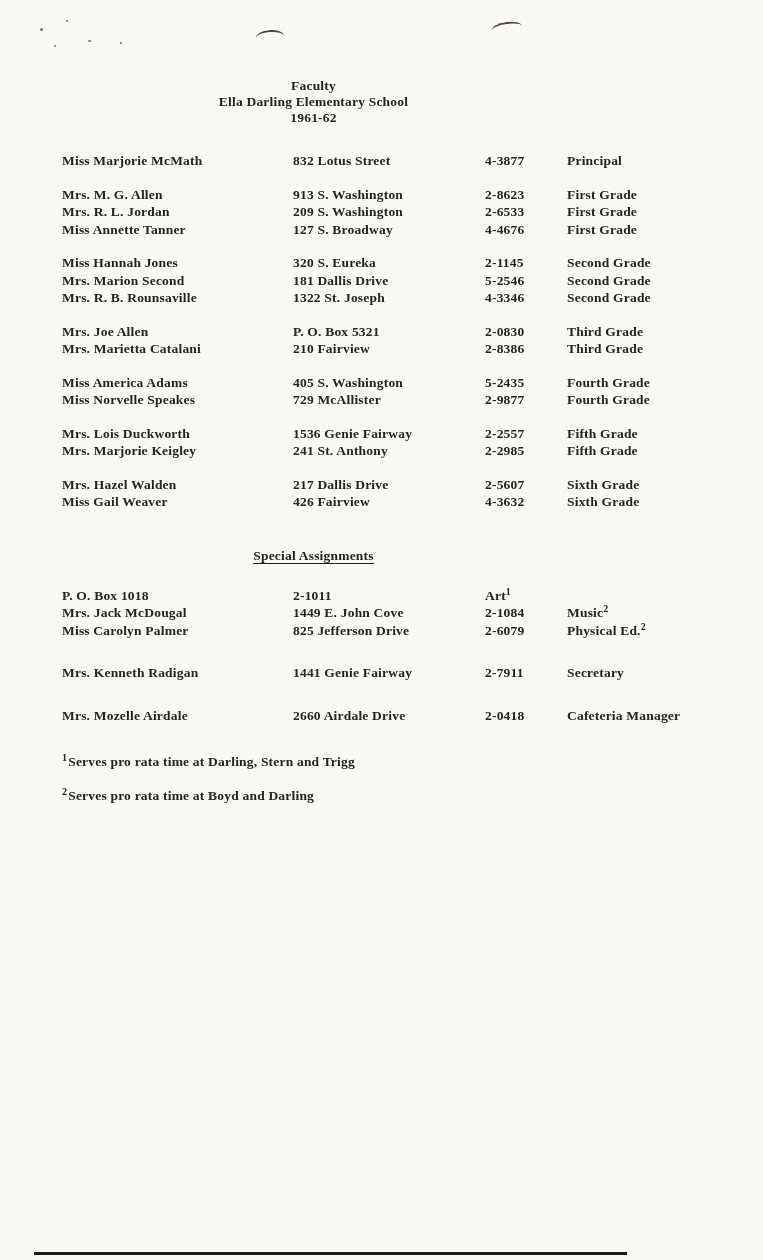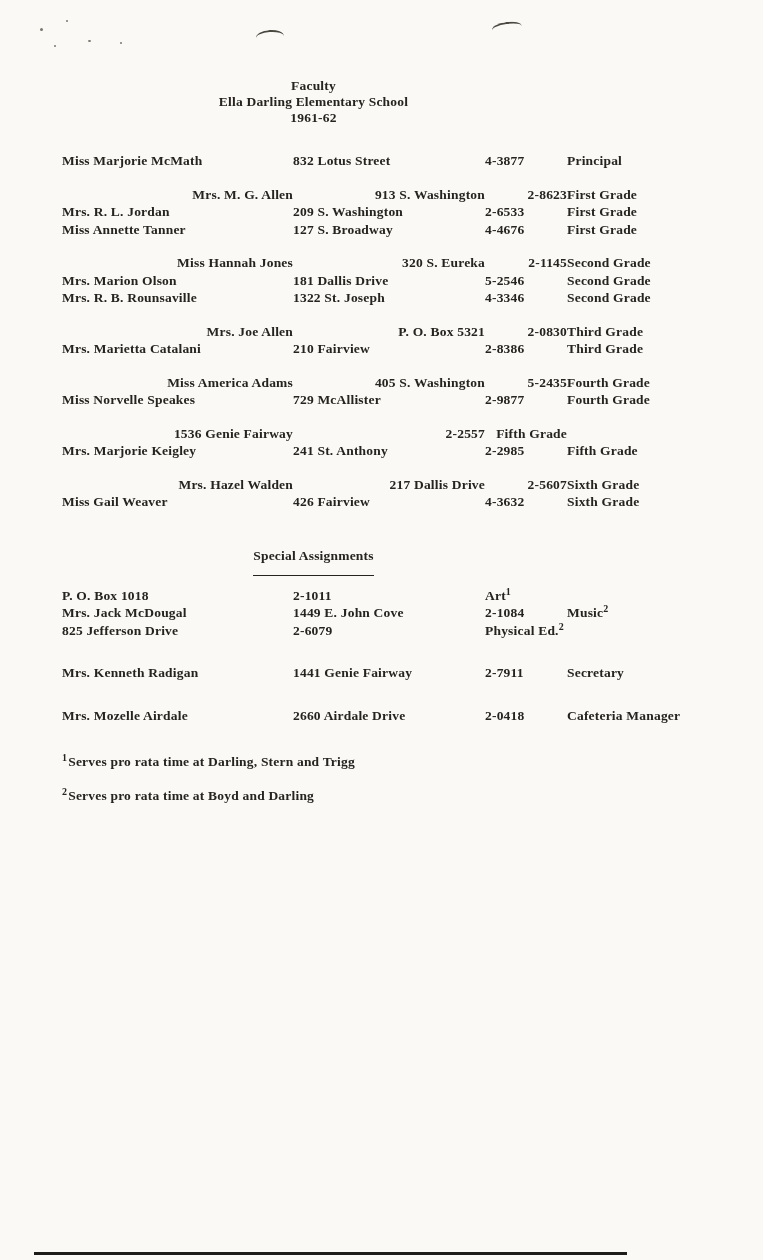--- a/index.html
+++ b/index.html
@@ -21,26 +21,26 @@
     letter-spacing:.2px;
   }
   .doc-header { text-align:center; line-height:16px; }
   .faculty-table { margin:26px 0 0 62px; }
   .row {
     display:grid;
     grid-template-columns:231px 192px 82px auto;
     line-height:17.5px;
     white-space:nowrap;
   }
-  .row.gap { margin-top:16px;text-align:right; }
+  .row.gap { margin-top:16px; }
   .row.gap-lg { margin-top:25px; }
   .section-header { margin-top:36px; text-align:center; line-height:18px; }
   .section-header .underline {
     border-bottom:1.5px solid #26241f;
-    padding-bottom:12px;
+    padding-bottom:0;
   }
   .special-table { margin:22px 0 0 62px; }
   sup { font-size:10px; vertical-align:super; line-height:0; }
   .footnotes { margin:28px 0 0 62px; }
   .footnote { line-height:20px; margin-top:14px; white-space:nowrap; }
   .footnote:first-child { margin-top:0; }
   .footnote sup { margin-right:1px; }
 
   
   .speck { position:absolute; background:#7a766e; border-radius:50%; }
@@ -110,21 +110,21 @@
       </div>
 
       <div class="row gap">
         <span>Miss Hannah Jones</span>
         <span>320 S. Eureka</span>
         <span>2-1145</span>
         <span><span>Second Grade</span><sup></sup></span>
       </div>
 
       <div class="row">
-        <span>Mrs. Marion Olson</span>
+        <span>Mrs. Marion Second</span>
         <span>181 Dallis Drive</span>
         <span>5-2546</span>
         <span><span>Second Grade</span><sup></sup></span>
       </div>
 
       <div class="row">
         <span>Mrs. R. B. Rounsaville</span>
         <span>1322 St. Joseph</span>
         <span>4-3346</span>
         <span><span>Second Grade</span><sup></sup></span>
@@ -152,20 +152,21 @@
       </div>
 
       <div class="row">
         <span>Miss Norvelle Speakes</span>
         <span>729 McAllister</span>
         <span>2-9877</span>
         <span><span>Fourth Grade</span><sup></sup></span>
       </div>
 
       <div class="row gap">
+        <span>Mrs. Lois Duckworth</span>
         <span>1536 Genie Fairway</span>
         <span>2-2557</span>
         <span><span>Fifth Grade</span><sup></sup></span>
       </div>
 
       <div class="row">
         <span>Mrs. Marjorie Keigley</span>
         <span>241 St. Anthony</span>
         <span>2-2985</span>
         <span><span>Fifth Grade</span><sup></sup></span>
@@ -199,20 +200,21 @@
       </div>
 
       <div class="row">
         <span>Mrs. Jack McDougal</span>
         <span>1449 E. John Cove</span>
         <span>2-1084</span>
         <span><span>Music</span><sup>2</sup></span>
       </div>
 
       <div class="row">
+        <span>Miss Carolyn Palmer</span>
         <span>825 Jefferson Drive</span>
         <span>2-6079</span>
         <span><span>Physical Ed.</span><sup>2</sup></span>
       </div>
 
       <div class="row gap-lg">
         <span>Mrs. Kenneth Radigan</span>
         <span>1441 Genie Fairway</span>
         <span>2-7911</span>
         <span><span>Secretary</span><sup></sup></span>

